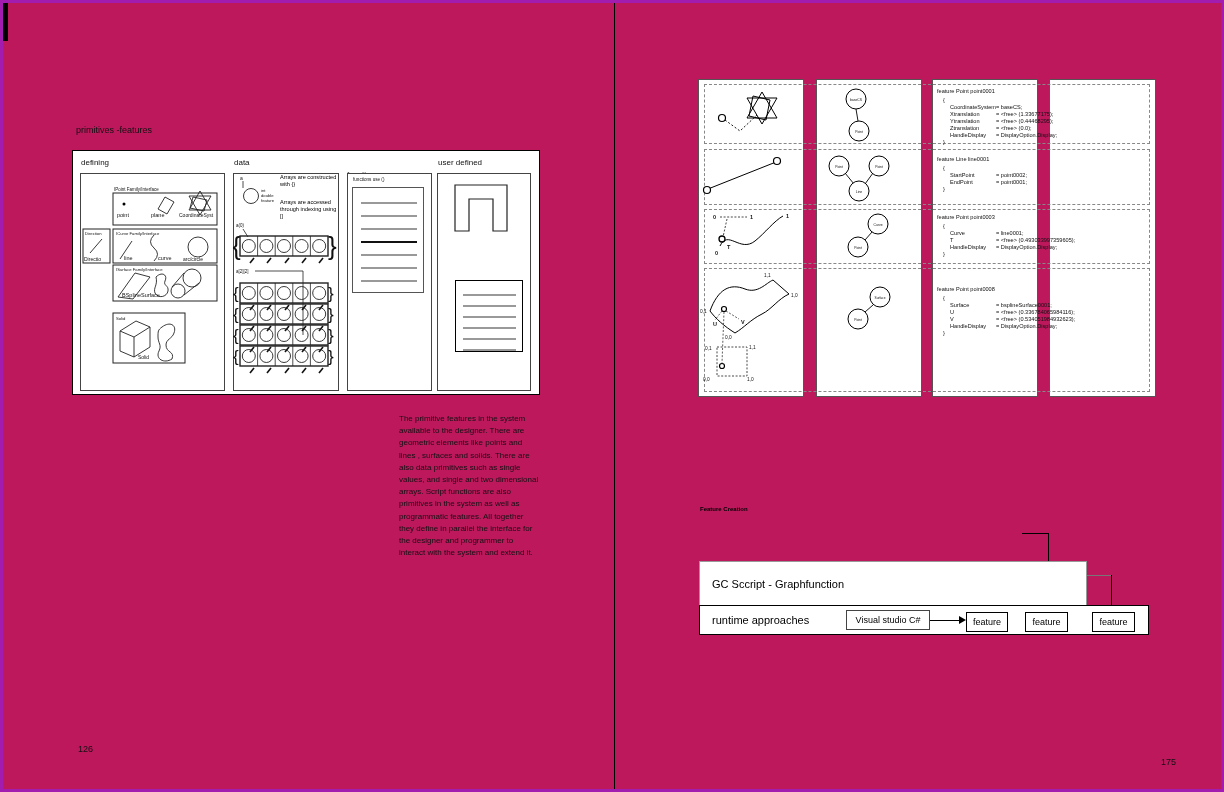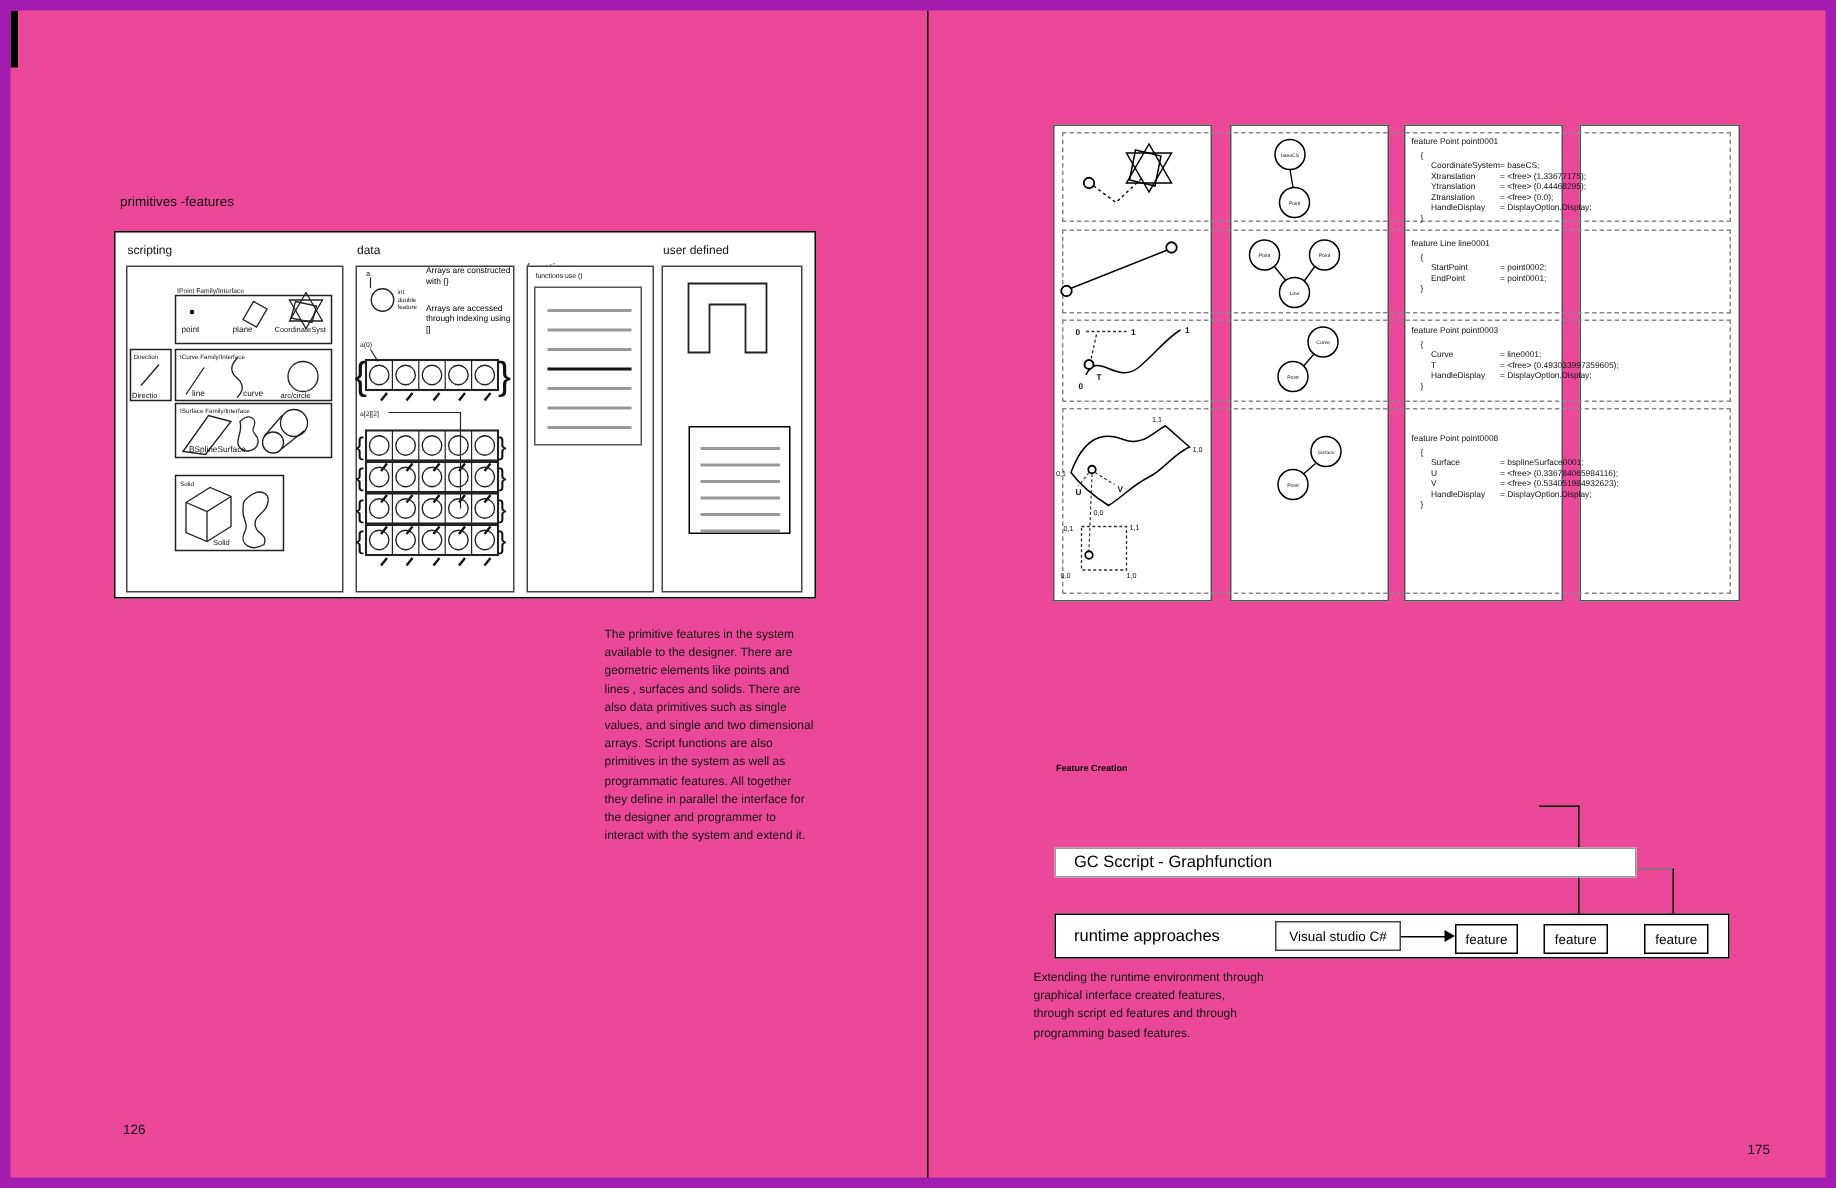--- a/index.html
+++ b/index.html
@@ -1,17 +1,17 @@
 <!DOCTYPE html>
 <html><head>
 <meta charset="utf-8">
 <style>
   * { margin:0; padding:0; box-sizing:border-box; }
   body { background:#fff; font-family:"Liberation Sans", sans-serif; color:#000; }
-  .canvas { position:relative; width:1224px; height:792px; background:#ec4899; overflow:hidden; border:7px solid #a21caf; }
+  .canvas { position:relative; width:1224px; height:792px; background:#be185d; overflow:hidden; border:3px solid #a21caf; }
   .abs { position:absolute; }
   .box { position:absolute; border:1px solid #444; background:#fff; }
   .hline { position:absolute; height:1px; background:#000; }
   .vline { position:absolute; width:1px; background:#000; }
   .rule { position:absolute; height:2px; background:#999; }
   .rule.dark { background:#111; }
   .arrow-down { position:absolute; width:0; height:0; border-left:4px solid transparent; border-right:4px solid transparent; border-top:7px solid #000; }
   .arrow-right { position:absolute; width:0; height:0; border-top:4px solid transparent; border-bottom:4px solid transparent; border-left:7px solid #000; }
   .caption { position:absolute; font-size:8px; line-height:12.2px; color:#111; }
   .pagenum { position:absolute; font-size:9px; color:#111; }
@@ -32,21 +32,21 @@
 
 <div class="canvas">
 
   <div class="abs" style="left:0;top:0;width:5px;height:38px;background:#000;"></div>
   <div class="vline" style="left:611px;top:0;height:792px;"></div>
 
   <div class="abs seclabel" style="left:73px;top:122px;font-size:9px;">primitives -features</div>
 
   <div class="box" style="left:69px;top:147px;width:468px;height:245px;border-color:#000;"></div>
 
-  <div class="seclabel" style="left:78px;top:155px;">scripting</div>
+  <div class="seclabel" style="left:78px;top:155px;">defining</div>
   <div class="seclabel" style="left:231px;top:155px;">data</div>
   <div class="seclabel" style="left:344px;top:155px;margin-top:12px;">functions</div>
   <div class="seclabel" style="left:435px;top:155px;">user defined</div>
 
   <div class="box" style="left:77px;top:170px;width:145px;height:218px;"></div>
   <div class="box" style="left:230px;top:170px;width:106px;height:218px;"></div>
   <div class="box" style="left:344px;top:170px;width:85px;height:218px;"></div>
   <div class="box" style="left:434px;top:170px;width:94px;height:218px;"></div>
 
   <svg class="abs" style="left:77px;top:170px;" width="145" height="218" viewBox="0 0 145 218">
@@ -346,21 +346,21 @@
       <div class="code-brace">}</div>
     </div>
 
 
   <div class="abs" style="left:697px;top:503px;font-size:6px;font-weight:bold;">Feature Creation</div>
 
   <div class="hline" style="left:1019px;top:530px;width:27px;"></div>
   <div class="vline" style="left:1045px;top:530px;height:73px;"></div>
   <div class="arrow-down" style="left:1041px;top:602px;"></div>
 
-  <div class="fc-box" style="left:696px;top:558px;width:388px;height:20px;border:1.5px solid #999;padding-left:12px;">
+  <div class="fc-box" style="left:696px;top:558px;width:388px;height:45px;border:1.5px solid #999;padding-left:12px;">
     <span>GC Sccript - Graphfunction</span>
   </div>
   <div class="hline" style="left:1084px;top:572px;width:25px;background:#777;"></div>
   <div class="vline" style="left:1108px;top:572px;height:31px;"></div>
   <div class="arrow-down" style="left:1104px;top:602px;"></div>
 
   <div class="fc-box" style="left:696px;top:602px;width:450px;height:30px;border:1px solid #000;padding-left:12px;">
     <span>runtime approaches</span>
   </div>
   <div class="fc-box" style="left:843px;top:607px;width:84px;height:20px;border:1px solid #444;justify-content:center;font-size:9px;padding-left:0;">
@@ -372,16 +372,15 @@
   <div class="feature-box" style="left:963px;top:609px;width:42px;height:20px;">
     <span>feature</span>
   </div>
   <div class="feature-box" style="left:1022px;top:609px;width:43px;height:20px;">
     <span>feature</span>
   </div>
   <div class="feature-box" style="left:1089px;top:609px;width:43px;height:20px;">
     <span>feature</span>
   </div>
 
-  <div class="caption" style="left:682px;top:639px;width:155px;">Extending the runtime environment through graphical interface created features, through script ed features and through programming based features.</div>
   <div class="pagenum" style="left:1158px;top:754px;">175</div>
 
 </div>
 
 </body></html>

